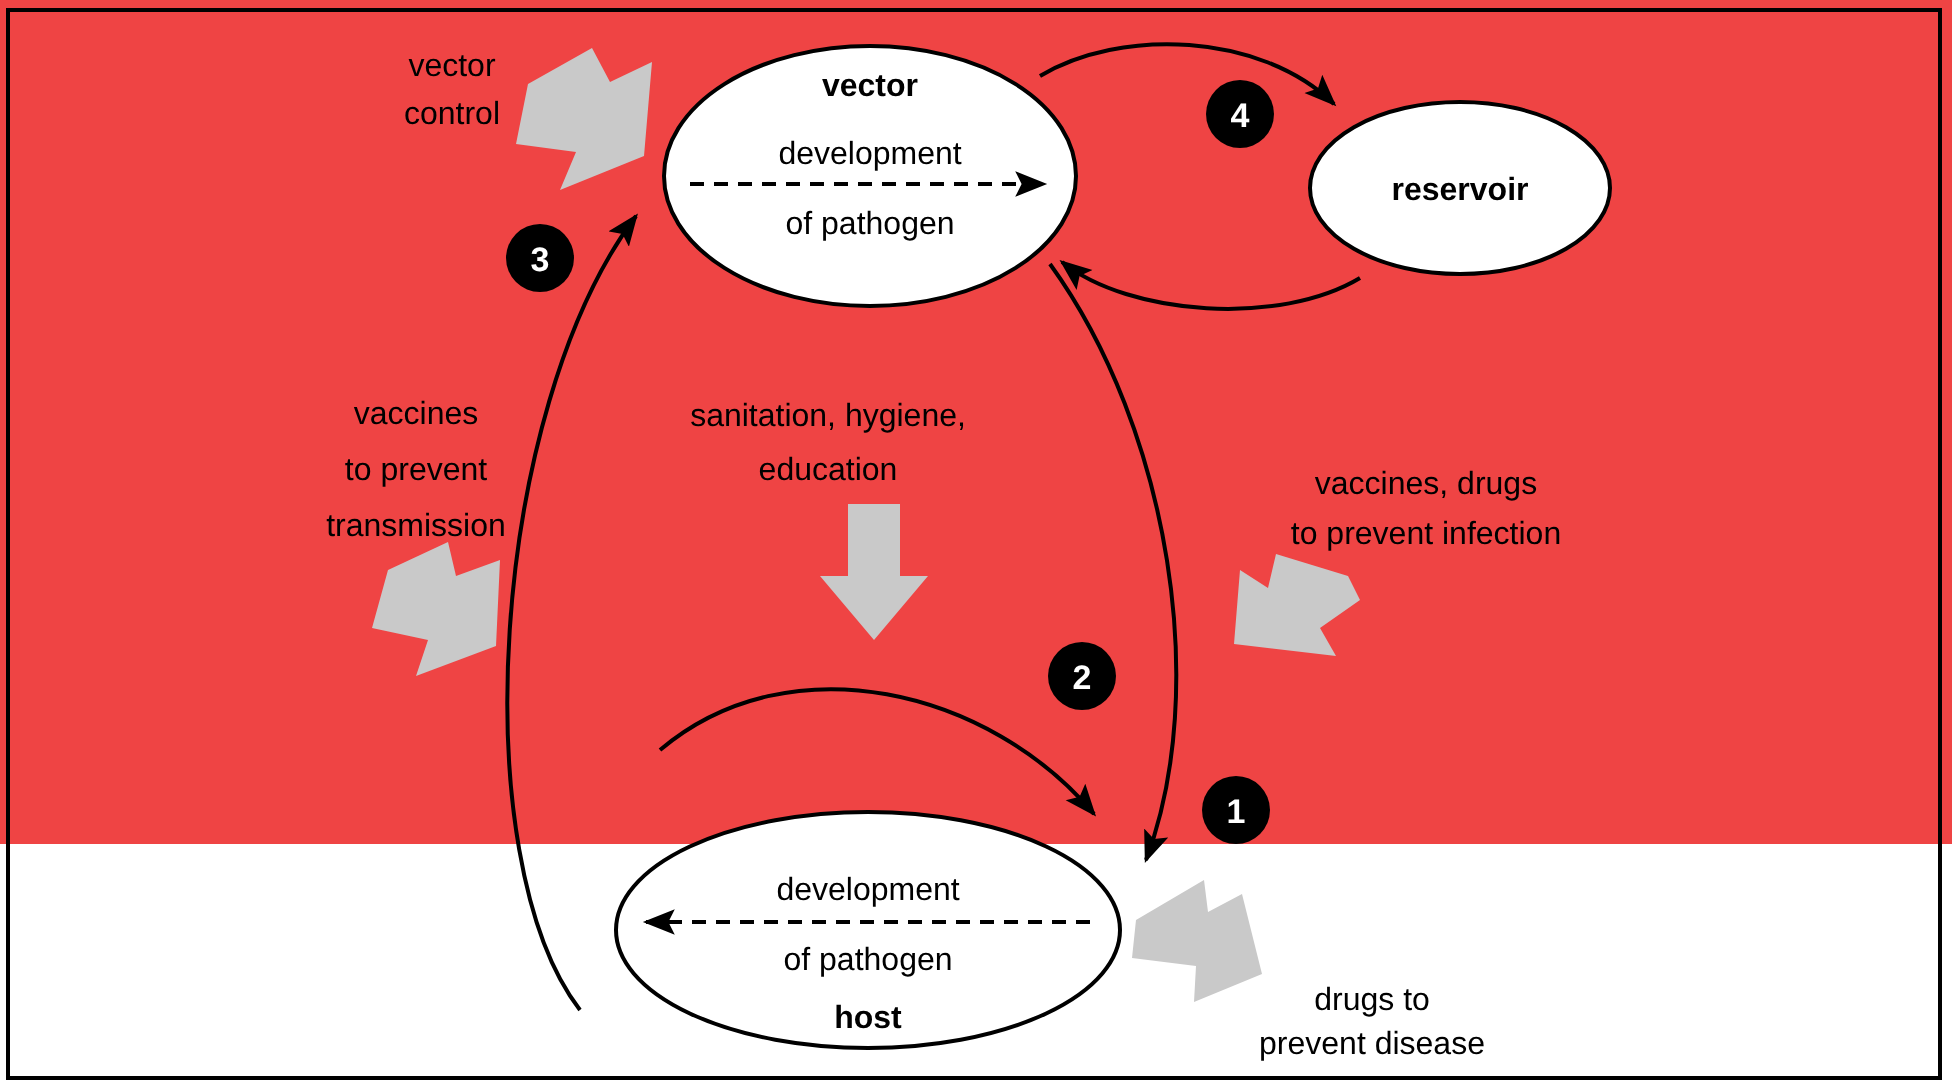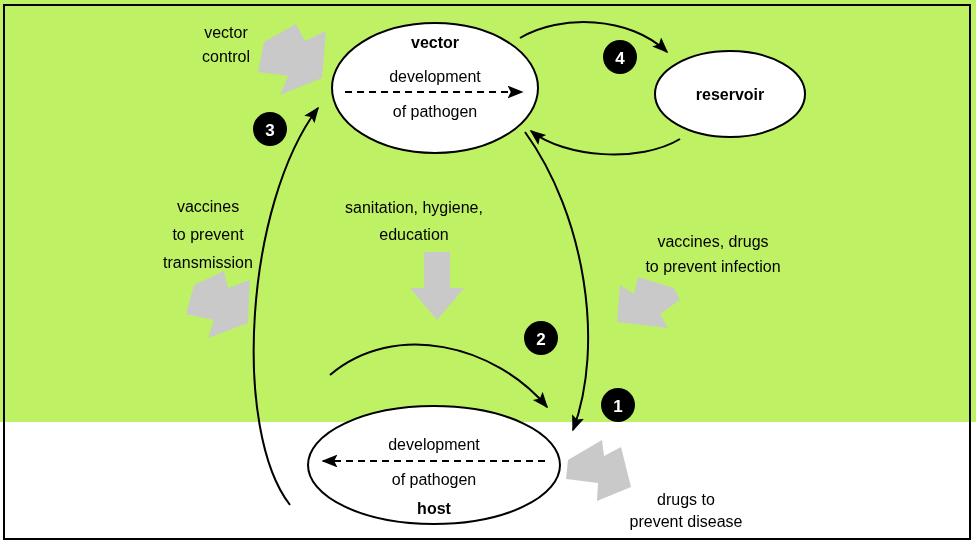--- a/index.html
+++ b/index.html
@@ -10,21 +10,21 @@
   body {
     width: 976px;
     height: 546px;
     font-family: "Liberation Sans", sans-serif;
     overflow: hidden;
   }
   #diagram-root {
     position: relative;
     width: 976px;
     height: 422px;
-    background: #bef264;
+    background: #ef4444;
   }
   #frame-border {
     position: absolute;
     left: 3px;
     top: 4px;
     width: 968px;
     height: 536px;
     border: 2px solid #000000;
     box-sizing: border-box;
   }

